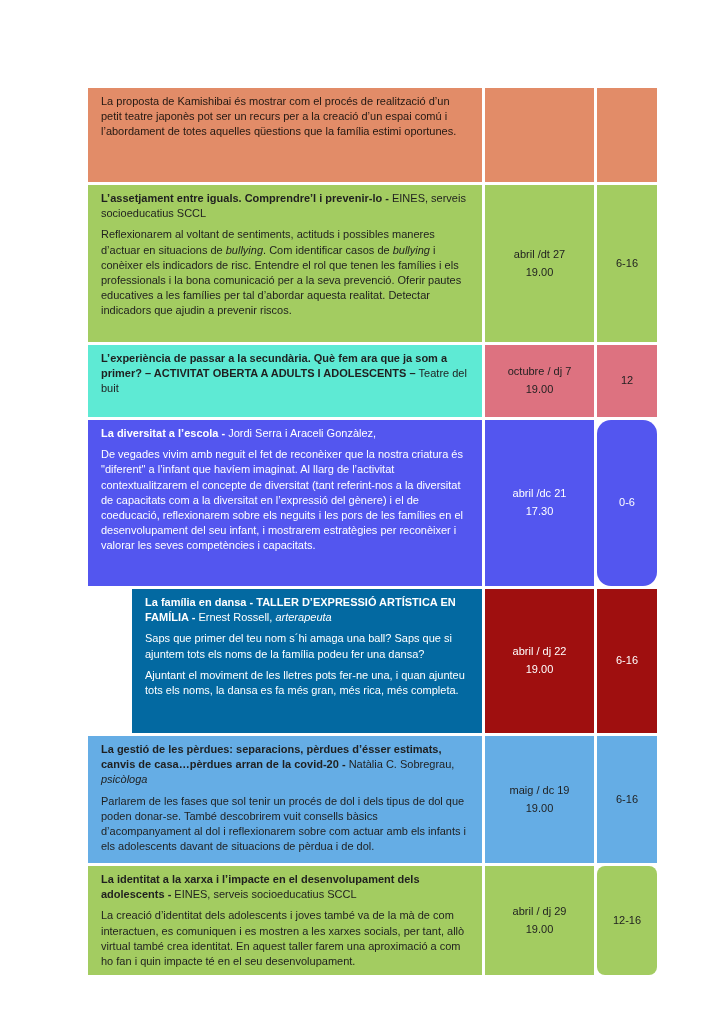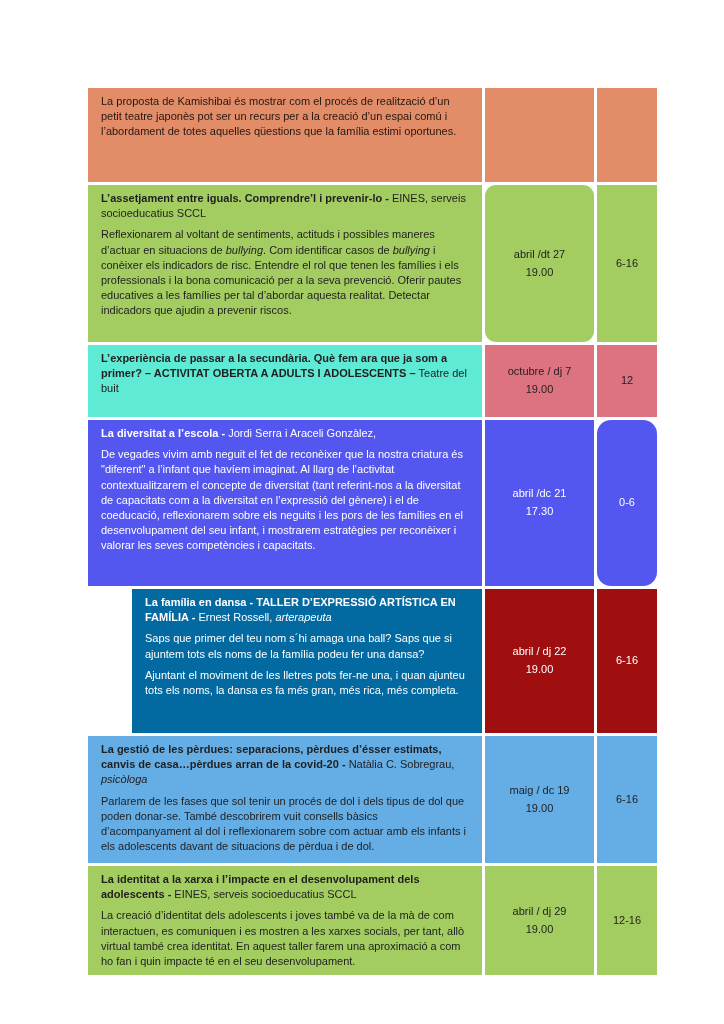--- a/index.html
+++ b/index.html
@@ -52,21 +52,21 @@
       <div class="date-line"></div>
     </div>
     <div class="cell age" style="background: rgb(226, 140, 104); color: rgb(35, 24, 18); min-height: 82px;"></div>
   </div>
 
   <div class="row">
     <div class="cell desc" style="background: rgb(163, 204, 97); color: rgb(31, 31, 31); min-height: 145px;">
           <p><span class="seg-b">L’assetjament entre iguals. Comprendre’l i prevenir-lo - </span><span class="seg-n">EINES, serveis socioeducatius SCCL</span></p>
           <p><span class="seg-n">Reflexionarem al voltant de sentiments, actituds i possibles maneres d’actuar en situacions de </span><span class="seg-i">bullying</span><span class="seg-n">. Com identificar casos de </span><span class="seg-i">bullying</span><span class="seg-n"> i conèixer els indicadors de risc. Entendre el rol que tenen les famílies i els professionals i la bona comunicació per a la seva prevenció. Oferir pautes educatives a les famílies per tal d’abordar aquesta realitat. Detectar indicadors que ajudin a prevenir riscos.</span></p>
         </div>
-    <div class="cell date" style="background: rgb(163, 204, 97); color: rgb(31, 31, 31); min-height: 145px; border-radius: 11px;">
+    <div class="cell date" style="background: rgb(163, 204, 97); color: rgb(31, 31, 31); min-height: 145px;">
       <div class="date-line">abril /dt 27</div>
       <div class="date-line">19.00</div>
     </div>
     <div class="cell age" style="background: rgb(163, 204, 97); color: rgb(31, 31, 31); min-height: 145px;">6-16</div>
   </div>
 
   <div class="row">
     <div class="cell desc" style="background: #5eead4; color: rgb(31, 31, 31); min-height: 60px;">
           <p><span class="seg-b">L’experiència de passar a la secundària. Què fem ara que ja som a primer? – ACTIVITAT OBERTA A ADULTS I ADOLESCENTS – </span><span class="seg-n">Teatre del buit</span></p>
         </div>
@@ -116,16 +116,16 @@
 
   <div class="row">
     <div class="cell desc" style="background: rgb(163, 204, 97); color: rgb(31, 31, 31); min-height: 94px;">
           <p><span class="seg-b">La identitat a la xarxa i l’impacte en el desenvolupament dels adolescents - </span><span class="seg-n">EINES, serveis socioeducatius SCCL</span></p>
           <p><span class="seg-n">La creació d’identitat dels adolescents i joves també va de la mà de com interactuen, es comuniquen i es mostren a les xarxes socials, per tant, allò virtual també crea identitat. En aquest taller farem una aproximació a com ho fan i quin impacte té en el seu desenvolupament.</span></p>
         </div>
     <div class="cell date" style="background: rgb(163, 204, 97); color: rgb(31, 31, 31); min-height: 94px;">
       <div class="date-line">abril / dj 29</div>
       <div class="date-line">19.00</div>
     </div>
-    <div class="cell age" style="background: rgb(163, 204, 97); color: rgb(31, 31, 31); min-height: 94px;">12-16</div>
+    <div class="cell age" style="background: rgb(163, 204, 97); color: rgb(31, 31, 31); min-height: 94px; border-radius: 8px;">12-16</div>
   </div>
 </div>
 </div>
 
 </body></html>

